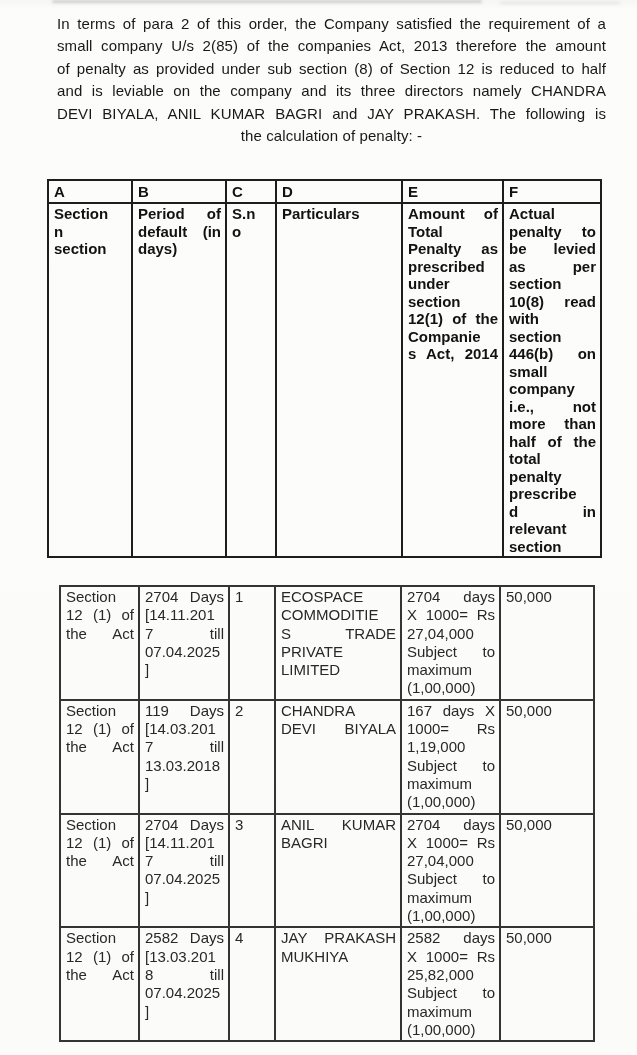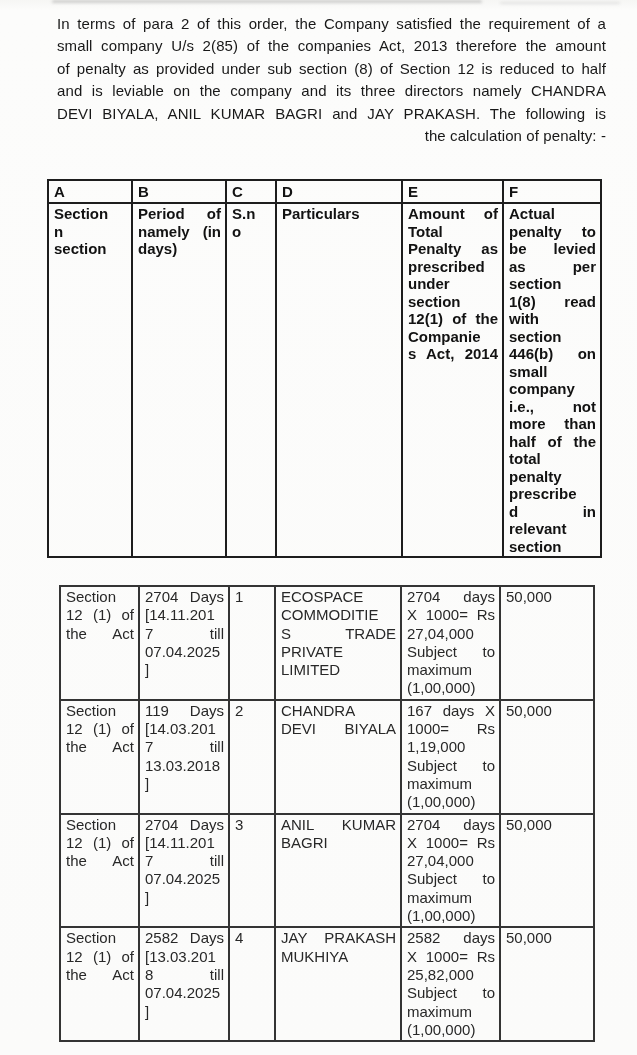--- a/index.html
+++ b/index.html
@@ -24,21 +24,21 @@
     left: 57px; top: 13px; width: 549px;
     font-size: 15px; line-height: 22.4px;
     color: #181818;
     letter-spacing: 0.1px;
   }
   .intro-body {
     white-space: pre-line;
     text-align: justify;
     text-align-last: justify;
   }
-  .intro-last { text-align: right; }
+  .intro-last { text-align: center; }
 
   
   table { border-collapse: collapse; table-layout: fixed; position: absolute; }
   td {
     vertical-align: top;
     padding: 1px 4px 1px 5px;
     white-space: pre-line;
     text-align: justify;
     text-align-last: justify;
     font-size: 15px;
@@ -84,40 +84,40 @@
         <td>C</td>
         <td>D</td>
         <td>E</td>
         <td>F</td>
       </tr>
       <tr>
         <td>Section
 n
 section</td>
         <td>Period of
-namely (in
+default (in
 days)</td>
         <td>S.n
 o</td>
         <td>Particulars</td>
         <td>Amount of
 Total
 Penalty as
 prescribed
 under
 section
 12(1) of the
 Companie
 s Act, 2014</td>
         <td>Actual
 penalty to
 be levied
 as per
 section
-1(8) read
+10(8) read
 with
 section
 446(b) on
 small
 company
 i.e., not
 more than
 half of the
 total
 penalty

